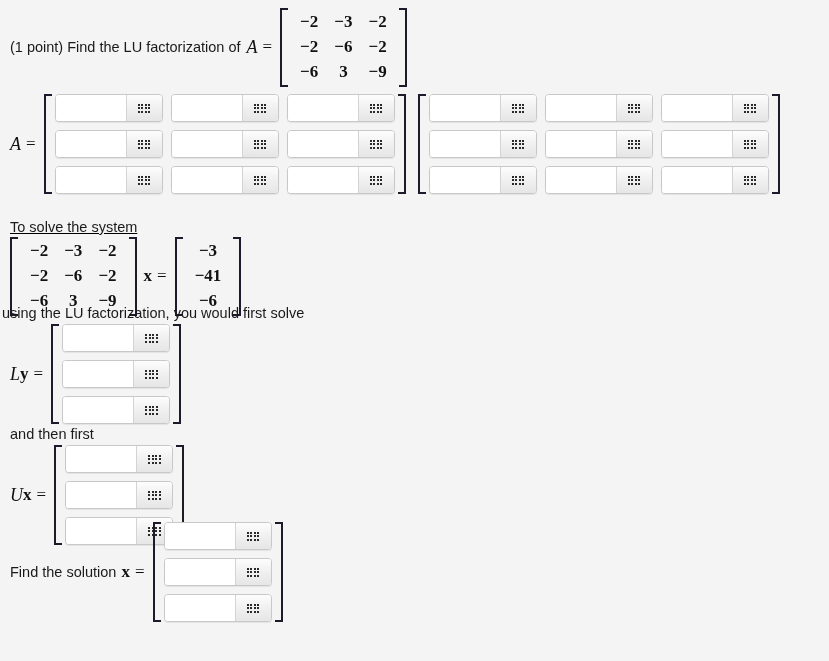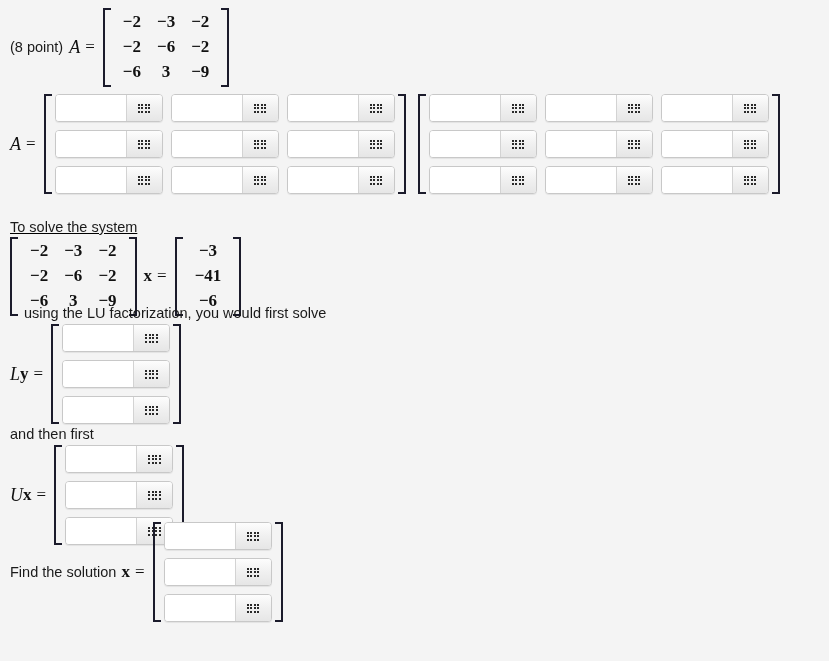--- a/index.html
+++ b/index.html
@@ -159,31 +159,32 @@
     background: #2a2a2a;
   }
 
   
   .row { position: absolute; display: flex; align-items: center; }
 
   #q-line      { left: 10px;  top: 8px;  }
   #A-row       { left: 10px;  top: 94px; }
   #solve-text  { left: 10px;  top: 218px; text-decoration: underline; }
   #sys-row     { left: 10px;  top: 237px; }
-  #using-text  { left: 24px;  top: 304px; }
+  #using-text  { left: 2px;  top: 304px; }
   #Ly-row      { left: 10px;  top: 324px; }
   #then-text   { left: 10px;  top: 425px; }
   #Ux-row      { left: 10px;  top: 445px; }
   #sol-row     { left: 10px;  top: 522px; }
 </style>
 </head>
 <body>
 
 <div class="row" id="q-line">
-  <span class="prose">(8 point)</span>
+  <span class="prose">(1 point)</span>
+  <span class="prose" style="margin-left:4px">Find the LU factorization of</span>
   <span class="mathvar" style="margin-left:6px">A</span>
   <span class="matheq" style="margin-left:5px">=</span>
   <span class="matrix" style="margin-left:8px">
     <span class="mbracket left">
         <i></i>
       </span>
     <span class="mgrid cols3">
       <span>−2</span>
       <span>−3</span>
       <span>−2</span>

